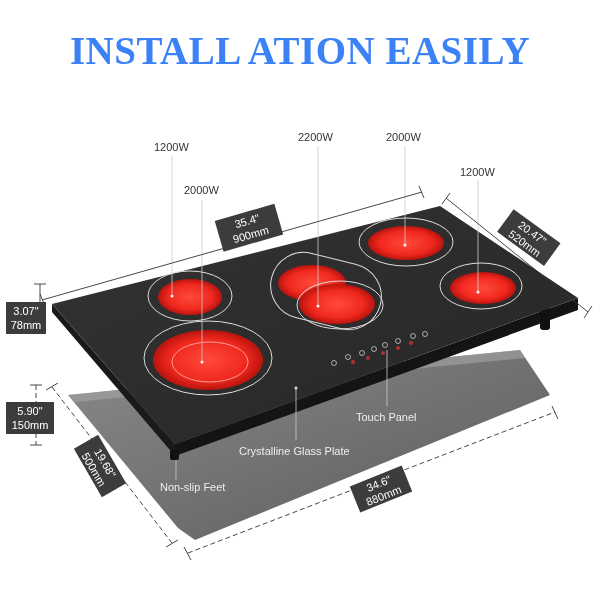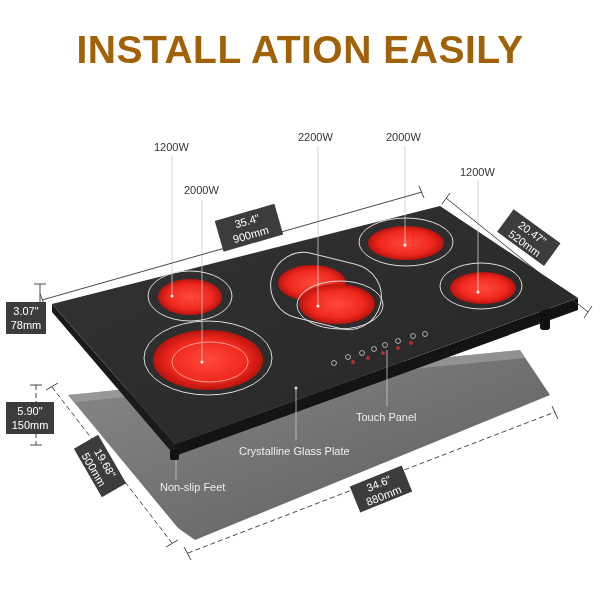--- a/index.html
+++ b/index.html
@@ -1,17 +1,17 @@
 <!DOCTYPE html>
 <html><head>
 <meta charset="utf-8">
 <style>
   html, body { margin: 0; padding: 0; background: #ffffff; }
   body { width: 600px; height: 600px; position: relative; overflow: hidden; font-family: "Liberation Sans", sans-serif; }
-  .title { position: absolute; left: 0; top: 28px; width: 600px; text-align: center; font-family: Liberation Sans, sans-serif; font-weight: bold; font-size: 39px; color: #a16207; letter-spacing: 0.5px; }
+  .title { position: absolute; left: 0; top: 28px; width: 600px; text-align: center; font-family: Liberation Serif, serif; font-weight: bold; font-size: 39px; color: #3b82f6; letter-spacing: 0.5px; }
   svg { position: absolute; left: 0; top: 0; }
   .lbl { font-family: "Liberation Sans", sans-serif; font-size: 11px; fill: #333; }
   .lbl-w { font-family: "Liberation Sans", sans-serif; font-size: 11px; fill: #eeeeee; }
   .dim { font-family: "Liberation Sans", sans-serif; font-size: 11px; fill: #ffffff; }
 </style>
 </head>
 <body>
 
 <div class="title">INSTALL ATION EASILY</div>
 

